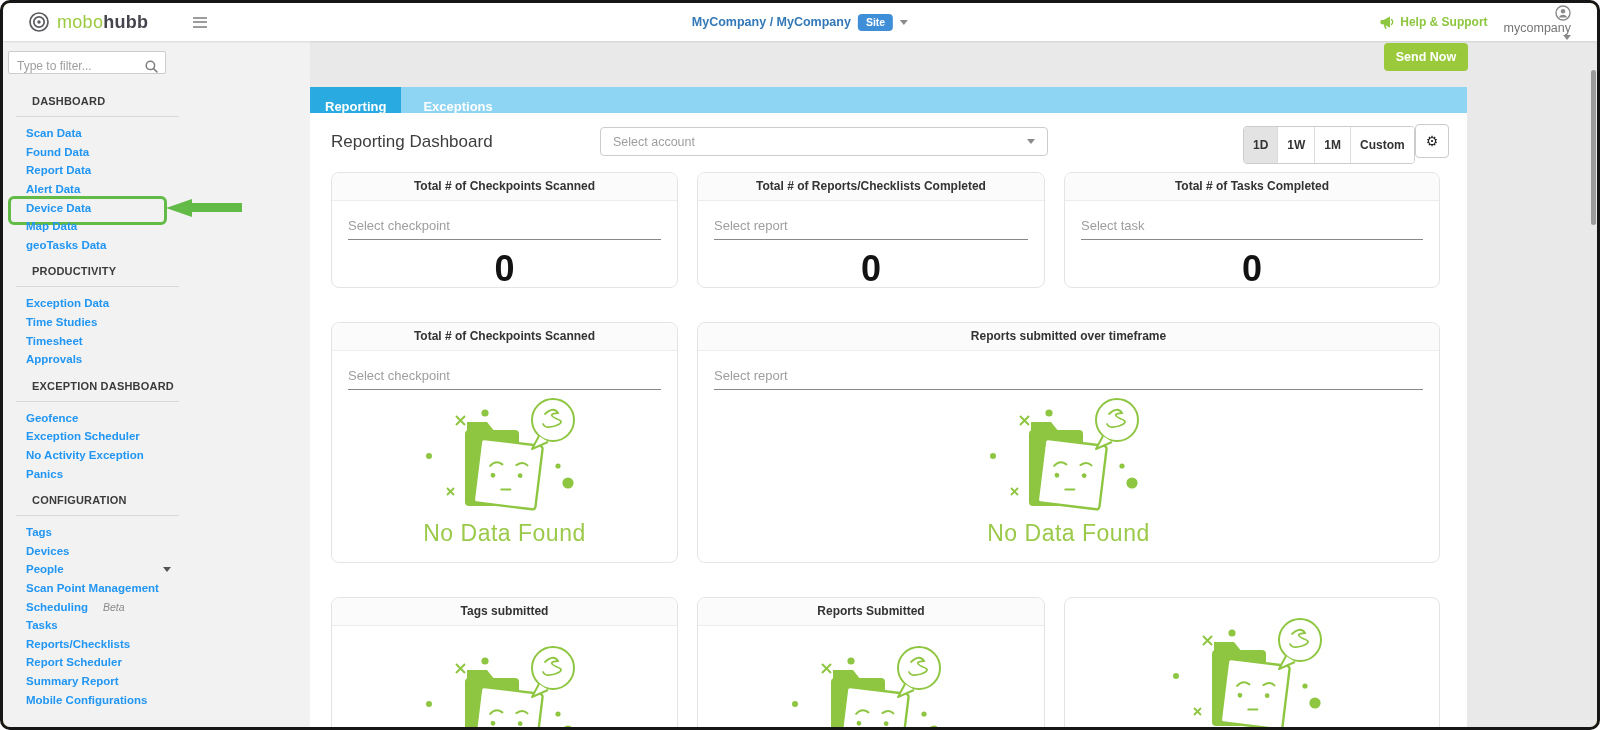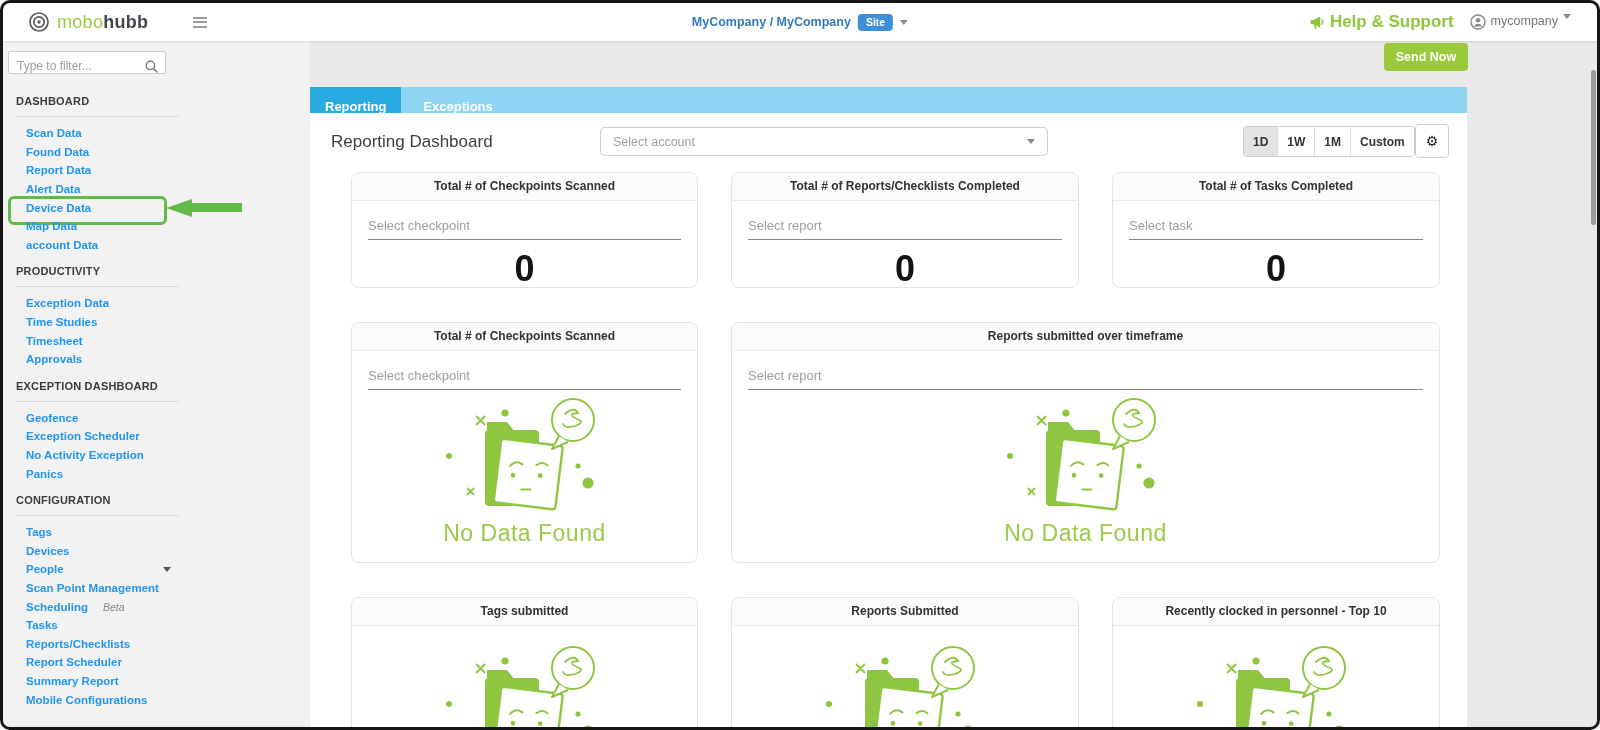--- a/index.html
+++ b/index.html
@@ -18,36 +18,36 @@
   .hamburger span { width:14px; height:2px; background:#9c9c9c; }
   .crumb-wrap { position:absolute; left:50%; transform:translateX(-50%);
                 display:flex; align-items:center; gap:7px; }
   .crumb { color:#3379b8; font-size:12.5px; font-weight:bold; }
   .site-badge { background:#3f8fd8; color:#fff; font-size:10.5px; font-weight:bold;
                 padding:2px 8px 3px; border-radius:4px; }
   .caret-down { width:0; height:0; border-left:4px solid transparent;
                 border-right:4px solid transparent; border-top:5px solid #8a8a8a; }
   .top-right { margin-left:auto; display:flex; align-items:center; gap:8px; padding-right:26px; }
   .help-link { display:flex; align-items:center; gap:5px; color:#8dc63f;
-               font-size:17px; font-weight:bold; cursor:pointer; }
-  .account-link { display:flex; align-items:flex-start; gap:5px; color:#757575;
-                  font-size:12.5px; cursor:pointer; margin-left:8px; }
+               font-size:12px; font-weight:bold; cursor:pointer; }
+  .account-link { display:flex; align-items:flex-end; color:#757575;
+                  font-size:12.5px; cursor:pointer; margin-left:8px;flex-direction:column; }
 
   
   .app-body { display:flex; height:686px; }
 
   
   .sidebar { width:307px; background:#f2f2f2; flex:none; overflow:hidden; padding-top:10px; }
   .filter-box { margin:0 0 10px 5px; width:158px; height:23px; background:#fff;
                 border:1px solid #ccc; border-radius:2px; display:flex; align-items:center;
                 padding:7px 7px 0 8px; }
   .filter-box input { border:none; outline:none; flex:1; font-size:12px; color:#555;
                       font-family:inherit; min-width:0; background:transparent; }
   .filter-box input::placeholder { color:#9e9e9e; }
-  .sb-title { font-size:11px; font-weight:bold; color:#3b3b3b; padding:11px 0 0 13px;
+  .sb-title { font-size:11px; font-weight:bold; color:#3b3b3b; padding:11px 0 0 29px;
               letter-spacing:.2px; }
   .sb-rule { height:1px; background:#d8d8d8; margin:9px 0 7px 13px; width:163px; }
   .sb-item { position:relative; height:18.6px; display:flex; align-items:center;
              padding-left:23px; font-size:11.5px; font-weight:bold; color:#2196f3;
              cursor:pointer; white-space:nowrap; }
   .sb-item .beta { font-style:italic; font-weight:normal; color:#8a8a8a;
                    font-size:10.5px; margin-left:15px; }
   .sb-caret { width:0; height:0; border-left:4px solid transparent;
               border-right:4px solid transparent; border-top:5px solid #555;
               position:absolute; left:160px; top:7px; }
@@ -72,32 +72,32 @@
   .tab.inactive { margin-left:7px; }
   .panel { position:absolute; left:0; top:72px; width:1157px; height:614px; background:#fff; }
   .panel-head { position:relative; height:59px; }
   .page-title { position:absolute; left:21px; top:19px; font-size:17px; color:#3e3e3e; }
   .account-select { position:absolute; left:290px; top:14px; width:448px; height:29px;
                     background:#fff; border:1px solid #ccc; border-radius:4px;
                     display:flex; align-items:center; padding:0 12px; }
   .account-select input { border:none; outline:none; flex:1; font-size:12.5px;
                           font-family:inherit; color:#555; background:transparent; }
   .account-select input::placeholder { color:#9e9e9e; }
-  .range-group { position:absolute; left:933px; top:13px; display:flex; height:31px;
+  .range-group { position:absolute; left:933px; top:13px; display:flex; height:38px;
                  border:1px solid #ccc; border-radius:4px; overflow:hidden; background:#fff; }
   .range-btn { border:none; border-left:1px solid #ddd; background:#fff; font-size:12px;
                font-weight:bold; color:#333; padding:0 9px; cursor:pointer; font-family:inherit; }
   .range-btn:first-child { border-left:none; }
   .range-btn.active { background:#e3e3e3; }
   .gear-btn { position:absolute; left:1105px; top:11px; width:34px; height:34px;
               border:1px solid #ccc; border-radius:4px; background:#fff; font-size:14px;
               color:#222; display:flex; align-items:center; justify-content:center; cursor:pointer; }
 
   .cards-area { position:absolute; top:59px; left:0; width:1157px; padding:0 27px 0 21px; }
-  .row { display:grid; gap:33px;margin-left:20px; }
+  .row { display:grid; gap:19px; }
   .row1 { grid-template-columns:347px 348px 1fr; }
   .row2 { grid-template-columns:347px 1fr; margin-top:34px; }
   .row3 { grid-template-columns:347px 348px 1fr; margin-top:34px; }
   .card { background:#fff; border:1px solid #e4e4e4; border-radius:8px; overflow:hidden; }
   .card-head { background:#fbfbfb; border-bottom:1px solid #ececec; text-align:center;
                font-size:12px; font-weight:bold; color:#333; padding:6px 8px 7px; }
   .stat-card { height:116px; }
   .chart-card { height:241px; }
   .bottom-card { height:260px; }
   .card-select { margin:15px 16px 0; border-bottom:1px solid #888; }
@@ -188,21 +188,21 @@
               <span>Device Data</span>
               <span class="annot-arrow">
                 <span class="a-head"></span>
                 <span class="a-tail"></span>
               </span>
             </div>
             <div class="sb-item">
               <span>Map Data</span>
             </div>
             <div class="sb-item">
-              <span>account Data</span>
+              <span>geoTasks Data</span>
             </div>
           </div>
           <div class="sb-section">
             <div class="sb-title">PRODUCTIVITY</div>
             <div class="sb-rule"></div>
             <div class="sb-item">
               <span>Exception Data</span>
             </div>
             <div class="sb-item">
               <span>Time Studies</span>
@@ -443,21 +443,20 @@
       <path d="M84 96 l9 -1" stroke="#8ec641" stroke-width="2" stroke-linecap="round"></path>
     </g>
     <circle cx="134" cy="26" r="21" fill="#fff" stroke="#8ec641" stroke-width="2"></circle>
     <path d="M120 42 l-7 13 l16 -7" fill="#fff" stroke="#8ec641" stroke-width="2" stroke-linejoin="round"></path>
     <path d="M126 20 q9 -8 13 -1 q-12 1 -1 6 q9 3 -2 7 q-10 3 -12 -2" fill="none" stroke="#8ec641" stroke-width="1.8" stroke-linecap="round"></path>
   </svg>
 </span>
                 </div>
             </div>
             <div class="card bottom-card">
-              <div class="card-head">Recently clocked in personnel - Top 10</div>
               <div class="illus">
                   <span class="illus-slot">
   <svg width="172" height="122" viewBox="0 0 172 122">
     <g fill="none" stroke="#8ec641" stroke-width="2">
       <path d="M37 22 l9 9 M46 22 l-9 9"></path>
       <path d="M28 94 l7 7 M35 94 l-7 7" stroke-width="1.8"></path>
     </g>
     <circle cx="66" cy="19" r="3.6" fill="#8ec641"></circle>
     <circle cx="10" cy="62" r="3" fill="#8ec641"></circle>
     <circle cx="139" cy="72" r="2.6" fill="#8ec641"></circle>

